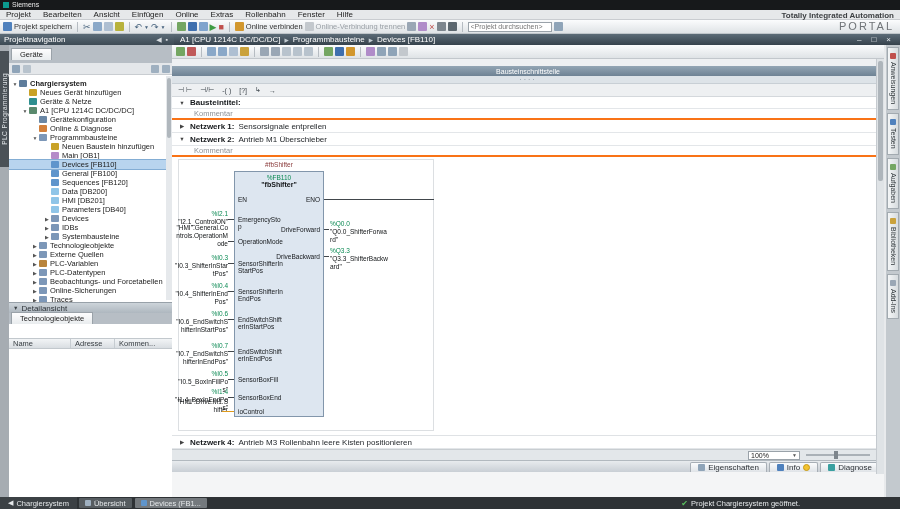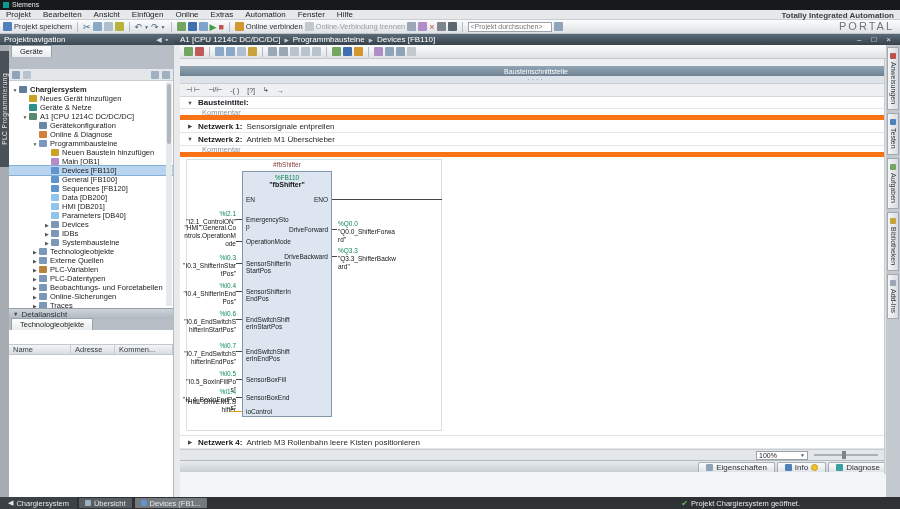--- a/index.html
+++ b/index.html
@@ -28,50 +28,50 @@
   #breadcrumb{left:174px;top:34px;width:726px;height:11px;background:linear-gradient(#5b6b77,#36424c);color:#fff;font-size:8px;display:flex;align-items:center;padding:0 6px;gap:4px}
   #breadcrumb .sep{font-size:5.5px;color:#c3ccd2}
   #breadcrumb .sp{flex:1}
   #breadcrumb .wbtn{font-size:8px;color:#e8ecef;padding:0 3px}
   
   #left-strip{left:0;top:45px;width:9px;height:452px;background:#a6acb2}
   #left-strip .vtab{position:absolute;left:0;top:6px;width:9px;height:116px;background:#4a5157;color:#e3e7ea;display:flex;align-items:center;justify-content:center}
   #left-strip .vtab span{writing-mode:vertical-rl;transform:rotate(180deg);font-size:6.5px;letter-spacing:.5px;white-space:nowrap}
   
   #nav-panel{left:9px;top:45px;width:165px;height:452px;background:#eef0f2;border-right:1px solid #b4bac0}
-  .tabrow{height:24px;background:#b7bec5;display:flex;align-items:flex-start;padding-left:2px}
+  .tabrow{height:18px;background:#b7bec5;display:flex;align-items:center;padding-left:2px}
   .tab-active{background:linear-gradient(#fdfdfe,#e9ecee);border:1px solid #9aa2a9;border-bottom:none;font-size:7.5px;padding:1px 8px;color:#222}
   #tree-toolbar{height:12px;background:#e4e7ea;border-bottom:1px solid #c9cdd1;display:flex;align-items:center;padding:0 3px;gap:3px}
   #tree{height:227px;background:#fff;position:relative;overflow:hidden;padding-top:4px}
   .trow{display:flex;align-items:center;height:9px;font-size:7.5px;white-space:nowrap}
   .trow .exp{width:8px;font-size:5px;color:#555;text-align:center;flex:none}
   .ticon{width:8px;height:7px;border-radius:1px;margin-right:3px;flex:none}
   .lv0{padding-left:2px}.lv1{padding-left:12px}.lv2{padding-left:22px}.lv3{padding-left:34px}
   .sel{background:#b8d4ee;outline:1px solid #83add4}
   #tree-scroll{position:absolute;right:1px;top:1px;width:6px;height:224px;background:#e6e9ec}
   #tree-scroll .thumb{position:absolute;left:1px;top:2px;width:4px;height:60px;background:#b0b7bd;border-radius:2px}
   #detail-header{height:11px;background:linear-gradient(#cdd4da,#aeb7bf);display:flex;align-items:center;font-size:8px;color:#2d3338;padding:0 4px;gap:3px;border-top:1px solid #98a1a9}
   #detail-tabrow{height:11px;background:#b7bec5;display:flex;align-items:flex-end;padding-left:2px}
   #detail-gap{height:14px;background:#fff}
   #detail-cols{height:11px;background:linear-gradient(#f2f4f6,#d9dee2);border-top:1px solid #c2c8cd;border-bottom:1px solid #c2c8cd;display:flex;font-size:7.5px;color:#3a4045;align-items:center}
   #detail-cols span{padding:0 4px;border-right:1px solid #c6ccd1;height:100%;display:flex;align-items:center}
   #detail-body{height:155px;background:#fff}
   
-  #editor{left:180px;top:45px;width:712px;height:452px;background:#f4f5f6}
+  #editor{left:172px;top:45px;width:712px;height:452px;background:#f4f5f6}
   #ed-toolbar{height:14px;background:linear-gradient(#fbfcfd,#dfe3e6);border-bottom:1px solid #c2c7cc;display:flex;align-items:center;padding:0 4px;gap:2px}
   #ed-gap{height:7px;background:#eef0f2}
   #iface-bar{height:10px;background:linear-gradient(#93a5b4,#6e8294);color:#fff;font-size:7px;display:flex;align-items:center;justify-content:center}
   #iface-split{height:8px;background:#dde3e8;color:#8a97a3;font-size:7px;line-height:7px;text-align:center;letter-spacing:2px;border-bottom:1px solid #c8cfd5}
   #fbd-tools{height:13px;background:#eef0f2;border-bottom:1px solid #d4d8dc;display:flex;align-items:center;padding:0 6px;gap:8px}
   #fbd-tools span{font-size:7px;color:#3e464d}
   .netrow{height:13px;background:#fff;border-bottom:1px solid #e3e6e9;display:flex;align-items:center;padding-left:6px;gap:4px}
   .netrow .exp{font-size:5.5px;color:#444;width:8px;text-align:center}
   .netrow .num{font-size:8px;font-weight:bold;color:#15181b}
   .netrow .ttl{font-size:8px;color:#24282c}
-  .comrow{height:11px;background:#fff;border-bottom:5px solid #f97316;display:flex;align-items:center;padding-left:22px;font-size:7.5px;color:#8d9297}
+  .comrow{height:11px;background:#fff;border-bottom:2px solid #f97316;display:flex;align-items:center;padding-left:22px;font-size:7.5px;color:#8d9297}
   #row-btitle{height:12px}
   
   #fbd{height:279px;background:#fff;position:relative;border-bottom:1px solid #dfe2e5}
   #sheet{position:absolute;left:6px;top:2px;width:256px;height:272px;border:1px solid #dcdfe2}
   #block{position:absolute;left:62px;top:14px;width:90px;height:246px;background:#dde6f0;border:1px solid #8296ab}
   #block .bnum{display:block;text-align:center;font-size:6.5px;color:#0c8a54;margin-top:2px;line-height:7px}
   #block .bname{display:block;text-align:center;font-size:7px;font-weight:bold;color:#101315;line-height:8px}
   #binst{position:absolute;left:62px;top:4px;width:90px;text-align:center;font-size:6.5px;color:#8a3a3a;line-height:8px}
   .pin{position:absolute;font-size:6.5px;line-height:7px;color:#15181b;word-break:break-all}
   .pin.l{left:3px;max-width:46px;text-align:left}
@@ -115,21 +115,21 @@
   <span>Siemens</span>
 </div>
 
 <div id="menubar" class="abs">
   <span>Projekt</span>
   <span>Bearbeiten</span>
   <span>Ansicht</span>
   <span>Einfügen</span>
   <span>Online</span>
   <span>Extras</span>
-  <span>Automation</span>
+  <span>Rollenbahn</span>
   <span>Fenster</span>
   <span>Hilfe</span>
 </div>
 
 <div id="maintoolbar" class="abs">
   <span class="tbtn">
     <span class="sq" style="background:#4f81bd"></span>
     <span>Projekt speichern</span>
   </span>
   <span class="vsep"></span>

